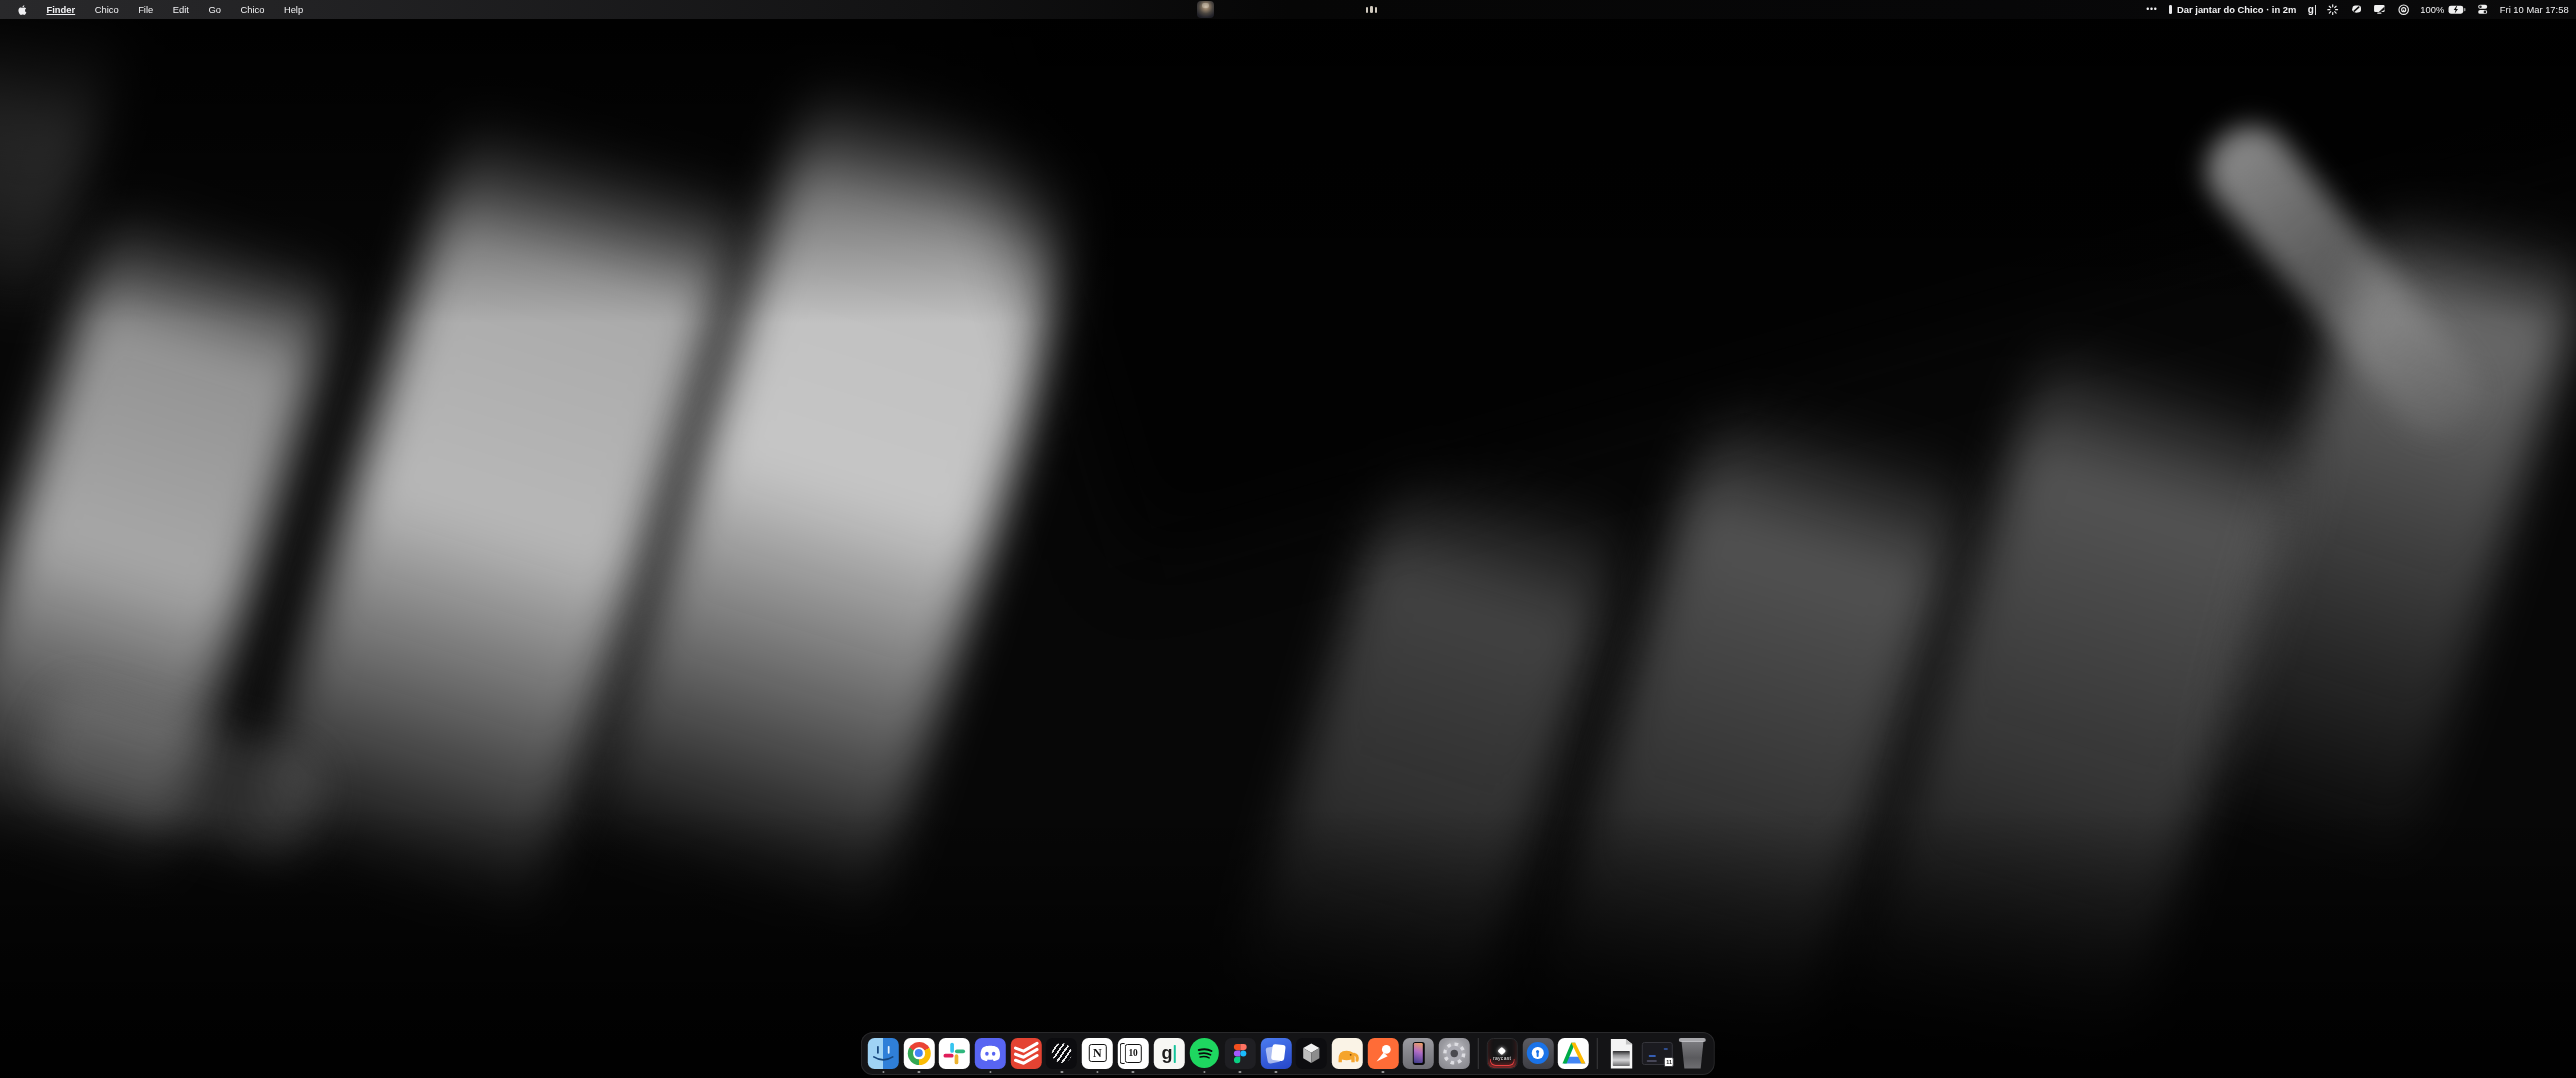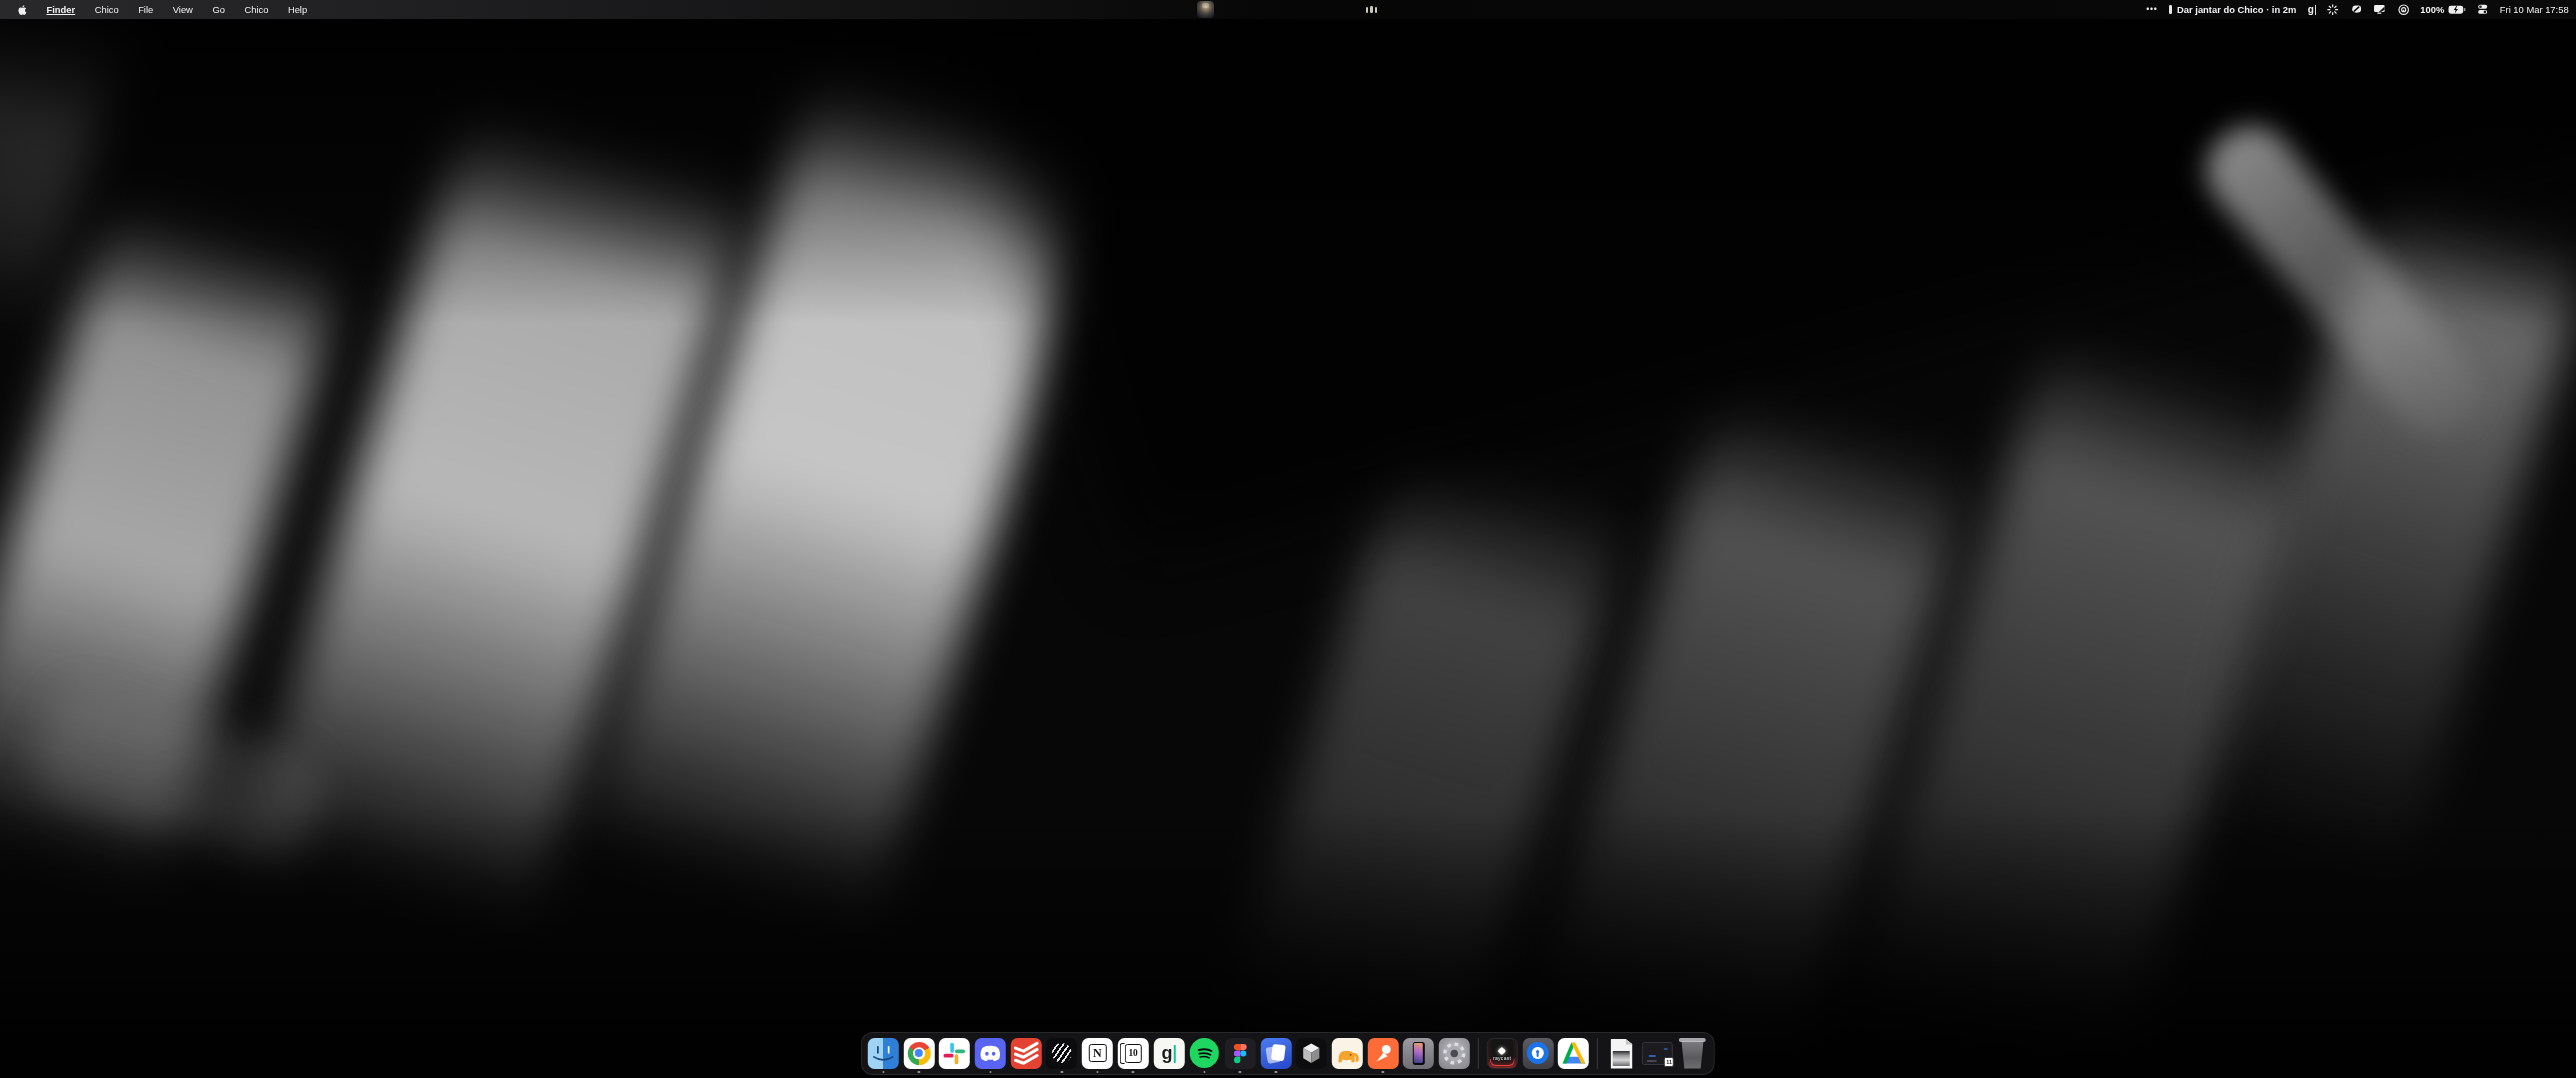--- a/index.html
+++ b/index.html
@@ -45,21 +45,21 @@
   .mb-left { display:flex; align-items:center; gap:19.5px; padding-left:17px; }
   .mb-left .menu-item { line-height:19px; white-space:nowrap; }
   .menu-item.active-app { font-weight:bold;text-decoration:underline; }
   .apple { display:flex; align-items:center; }
   .mb-right { margin-left:auto; display:flex; align-items:center; gap:11.4px; padding-right:7.4px; }
   .mb-right .st { display:flex; align-items:center; white-space:nowrap; }
   .event-chip { display:flex; align-items:center; gap:5.4px;font-weight:bold; }
   .event-bar { width:2.7px; height:9.4px; border-radius:1.3px; background:#e8e8ea; }
   .grammarly-mb { font-weight:bold; font-size:10px; position:relative; padding-right:2px; }
   .grammarly-mb::after { content:""; position:absolute; right:0; top:0.7px; width:1px; height:10px; background:#dcdcdc; }
-  .batt-group { display:flex; align-items:center; gap:3.4px;font-weight:bold; }
+  .batt-group { display:flex; align-items:center; gap:3.4px; }
   .notch-item { position:absolute; top:0.7px; z-index:21; }
   .album-art { left:1197px; width:17px; height:17px; border-radius:4px; overflow:hidden;
                background: radial-gradient(circle at 52% 34%, #c4ad92 0%, #8d7b66 22%, #4a4540 48%, #23232a 75%, #17171c 100%); }
   .album-art::after { content:""; position:absolute; left:4.7px; top:2.7px; width:7.4px; height:4.7px; border-radius:2px;
                background:rgba(230,225,215,.35); }
   .audio-bars { left:1366px; top:6px; display:flex; gap:2px; align-items:flex-end; }
   .audio-bars span { width:2.3px; background:#cfc8bd; border-radius:1.3px; }
   .audio-bars span:nth-child(1){height:6px;} .audio-bars span:nth-child(2){height:7.4px;} .audio-bars span:nth-child(3){height:6px;}
 
   
@@ -180,21 +180,21 @@
 <div class="menubar">
   <div class="mb-left">
     <span class="apple">
       <svg width="10" height="12" viewBox="0 0 16 20">
           <path fill="#efeff1" d="M13.06 10.63c-.02-2.05 1.67-3.03 1.75-3.08-.95-1.39-2.43-1.58-2.96-1.6-1.26-.13-2.46.74-3.1.74-.64 0-1.63-.72-2.68-.7-1.38.02-2.65.8-3.36 2.04-1.43 2.48-.37 6.15 1.03 8.17.68.99 1.49 2.1 2.56 2.06 1.03-.04 1.42-.66 2.66-.66 1.24 0 1.59.66 2.68.64 1.11-.02 1.81-1 2.49-2 .78-1.15 1.1-2.26 1.12-2.32-.02-.01-2.16-.83-2.19-3.29zM11.03 4.62c.57-.69.95-1.65.85-2.62-.82.03-1.8.54-2.39 1.23-.52.61-.98 1.58-.86 2.52.91.07 1.83-.46 2.4-1.13z"></path>
         </svg>
     </span>
     <span class="menu-item active-app">Finder</span>
     <span class="menu-item">Chico</span>
     <span class="menu-item">File</span>
-    <span class="menu-item">View</span>
+    <span class="menu-item">Edit</span>
     <span class="menu-item">Go</span>
     <span class="menu-item">Chico</span>
     <span class="menu-item">Help</span>
   </div>
 
   <div class="mb-right">
     <span class="st" style="font-size:8.7px; letter-spacing:0.7px;">•••</span>
     <span class="st event-chip">
       <span class="event-bar"></span>
       <span>Dar jantar do Chico · in 2m</span>

